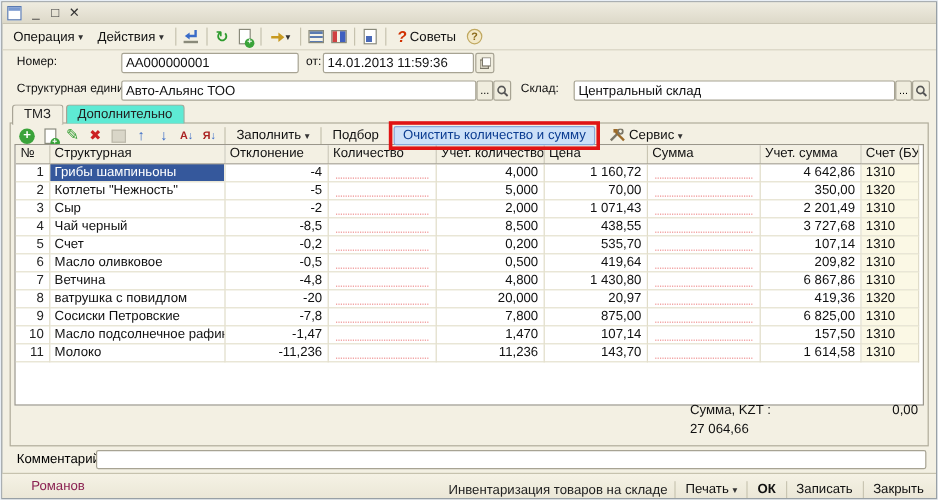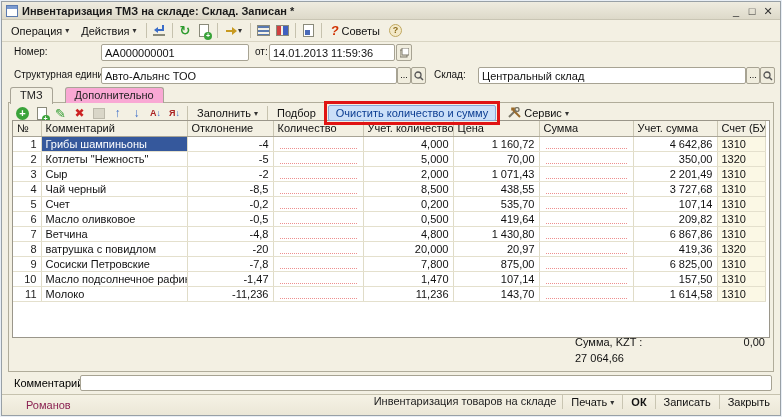--- a/index.html
+++ b/index.html
@@ -38,22 +38,22 @@
   .help-circle{width:13px;height:13px;border-radius:50%;background:#f3e9c8;border:1px solid #c0a860;color:#8a6a1a;
                font-size:9px;line-height:11px;text-align:center;font-weight:bold;}
   
   .form-area{position:absolute;top:40px;left:0;right:0;height:46px;}
   .form-area .flabel{position:absolute;font-size:10px;color:#111;white-space:nowrap;}
   .tinput{position:absolute;height:17px;border:1px solid #a7a393;border-radius:2px;background:#fff;
           font-family:inherit;font-size:11px;padding:0 3px;color:#111;}
   .mini-btn{position:absolute;height:17px;border:1px solid #a7a393;border-radius:2px;background:#f0edde;
             font-size:9px;line-height:13px;text-align:center;padding:0;display:inline-flex;align-items:center;justify-content:center;}
   
-  .tabs{position:absolute;top:85px;left:8px;height:16px;display:flex;gap:12px;z-index:2;}
-  .tab{font-size:11px;padding:1px 9px;border:1px solid #a8a496;border-bottom:none;border-radius:3px 3px 0 0;background:#f9a8d4;color:#222;}
+  .tabs{position:absolute;top:85px;left:8px;height:16px;display:flex;gap:2px;z-index:2;}
+  .tab{font-size:11px;padding:1px 9px;border:1px solid #a8a496;border-bottom:none;border-radius:3px 3px 0 0;background:#5eead4;color:#222;}
   .tab.active{background:#f3f0e3;height:17px;margin-bottom:-1px;}
   .tab-panel{position:absolute;top:100px;left:6px;right:6px;bottom:43px;border:1px solid #b0ac9a;background:#f3f0e3;}
   .toolbar2{height:20px;display:flex;align-items:center;padding:1px 4px;overflow:visible;}
   .txt-btn{font-size:11px;color:#111;padding:1px 6px;display:inline-flex;align-items:center;gap:3px;}
   .clear-wrap{display:inline-flex;border:3px solid #e01414;padding:1px;margin:-5px 2px;background:transparent;z-index:5;}
   .clear-btn{font-size:11px;color:#0b3c91;background:#cce0f8;border:1px solid #88a8d8;border-radius:2px;padding:1px 7px;white-space:nowrap;}
   
   .grid-wrap{position:absolute;top:17px;left:3px;right:3px;height:218px;background:#fff;border:1px solid #9a968a;overflow:hidden;}
   table.grid{border-collapse:collapse;table-layout:fixed;width:752px;font-size:11px;}
   .grid th{background:#f3f0e3;font-weight:normal;text-align:left;padding:1px 4px;height:15px;
@@ -68,35 +68,34 @@
   
   .totals{position:absolute;right:8px;bottom:5px;width:190px;font-size:11px;color:#111;}
   .totals .trow{display:flex;justify-content:space-between;height:16px;align-items:center;}
   
   .comment-row{position:absolute;left:0;right:0;bottom:22px;height:19px;}
   .comment-row .flabel{position:absolute;left:12px;top:3px;font-size:11px;}
   
   .statusbar{position:absolute;left:0;right:0;bottom:0;height:21px;border-top:1px solid #c6c2ae;
              background:linear-gradient(#f5f2e5,#ebe7d7);display:flex;align-items:center;padding:0 8px;font-size:11px;}
   .status-user{color:#8b2252;padding-left:16px;}
-  .status-right{margin-left:auto;display:flex;align-items:flex-start;height:100%;}
+  .status-right{margin-left:auto;display:flex;align-items:flex-end;height:100%;}
   .ssep{width:1px;height:14px;background:#c9c5b2;margin:0 6px;}
   .sbtn{color:#111;display:inline-flex;align-items:center;gap:3px;padding:1px 2px;}
   .sbtn.bold{font-weight:bold;}
   .doc-type{color:#222;}
   svg{display:block;}
 </style>
 </head>
 <body>
 
 <div class="window">
 
   <div class="titlebar">
     <span class="title-icon"></span>
-    <span class="title-text">Инвентаризация ТМЗ на складе: Склад. Записан *</span>
     <span class="win-btn">_</span>
     <span class="win-btn">□</span>
     <span class="win-btn">✕</span>
   </div>
 
   <div class="toolbar1">
     <span class="menu-btn">
       <span>Операция</span>
       <span class="caret">▾</span>
     </span>
@@ -251,21 +250,21 @@
             <col style="width:90px">
           <col style="width:90px">
             <col style="width:86px">
             <col style="width:94px">
             <col style="width:84px">
             <col style="width:48px">
         </colgroup>
         <thead>
           <tr>
             <th>№</th>
-            <th>Комментарий</th>
+            <th>Структурная</th>
             <th>Отклонение</th>
             <th>Количество</th>
             <th>Учет. количество</th>
             <th>Цена</th>
             <th>Сумма</th>
             <th>Учет. сумма</th>
             <th>Счет (БУ)</th>
           </tr>
         </thead>
         <tbody>

